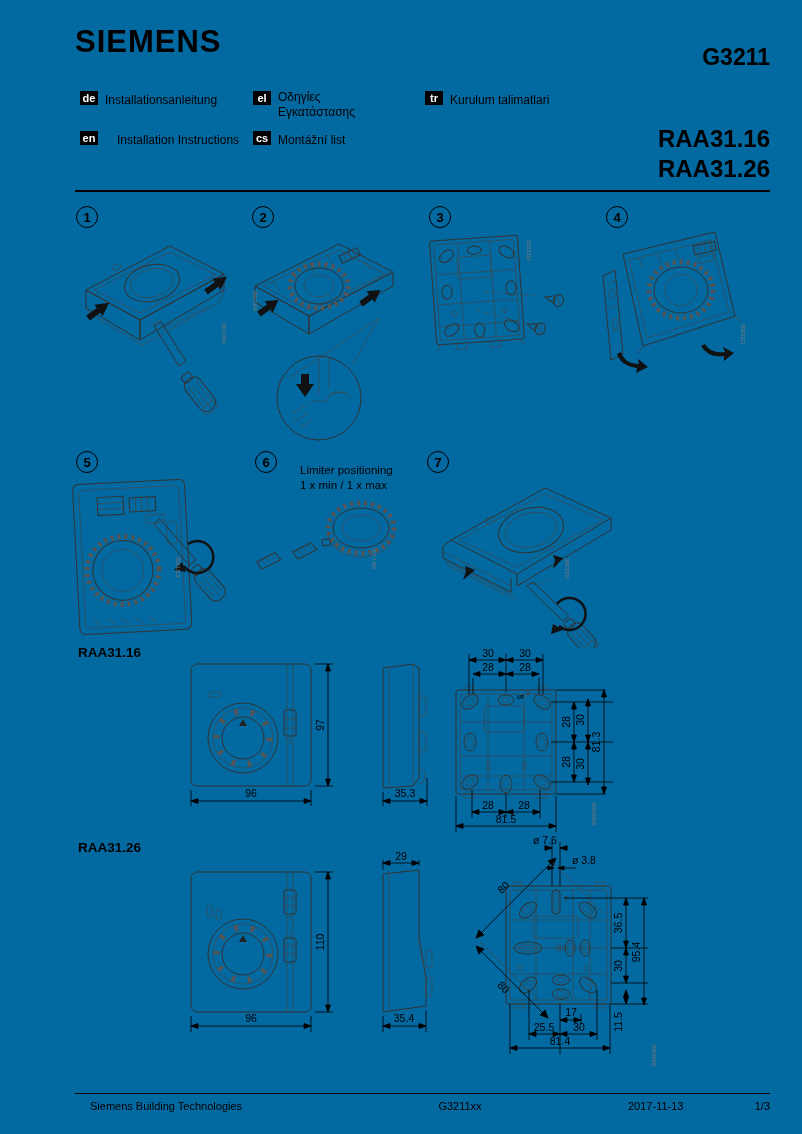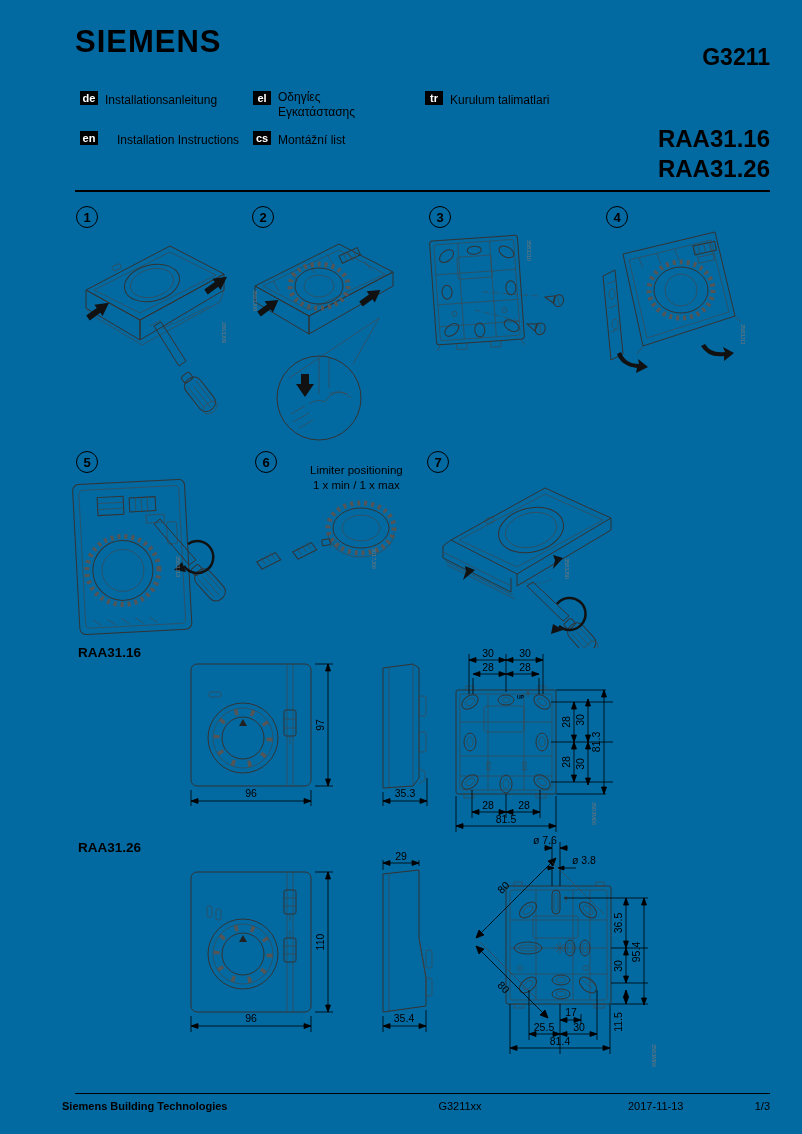--- a/index.html
+++ b/index.html
@@ -56,21 +56,21 @@
   <div class="abs rule" style="left:75px;top:190px;width:695px;height:1.5px;"></div>
 
   <div class="abs stepbadge" style="left:76px;top:206px;">1</div>
   <div class="abs stepbadge" style="left:252px;top:206px;">2</div>
   <div class="abs stepbadge" style="left:429px;top:206px;">3</div>
   <div class="abs stepbadge" style="left:606px;top:206px;">4</div>
   <div class="abs stepbadge" style="left:76px;top:451px;">5</div>
   <div class="abs stepbadge" style="left:255px;top:451px;">6</div>
   <div class="abs stepbadge" style="left:427px;top:451px;">7</div>
 
-  <div class="abs note" style="left:310px;top:463px;text-align:center;">
+  <div class="abs note" style="left:300px;top:463px;">
     <div>Limiter positioning</div>
     <div>1 x min / 1 x max</div>
   </div>
 
   <svg class="abs" style="left:70px;top:226px;" width="170" height="205" viewBox="0 0 170 205">
     <g class="ln">
       <path d="M16,64 L100,20 L154,48 L70,94 Z"></path>
       <path class="thin" d="M24,64 L100,26 L146,49 L70,87 Z"></path>
       <path d="M16,64 L16,82 L70,114 L70,94 Z"></path>
       <path d="M70,94 L154,48 L154,64 L70,114 Z"></path>
@@ -475,18 +475,18 @@
     </g>
     <text class="dimtxt" x="123" y="188" text-anchor="middle">17</text>
     <text class="dimtxt" x="96" y="203" text-anchor="middle">25.5</text>
     <text class="dimtxt" x="131" y="203" text-anchor="middle">30</text>
     <text class="dimtxt" x="112" y="217" text-anchor="middle">81.4</text>
     <text class="figid" transform="translate(204,216) rotate(90)">3583M06</text>
   </svg>
 
 
   <div class="abs rule" style="left:75px;top:1093px;width:695px;height:1px;"></div>
-  <div class="abs footer" style="left:62px;top:1100px;font-weight:bold;">Siemens Building Technologies</div>
+  <div class="abs footer" style="left:90px;top:1100px;">Siemens Building Technologies</div>
   <div class="abs footer" style="left:400px;top:1100px;width:120px;text-align:center;">G3211xx</div>
   <div class="abs footer" style="left:628px;top:1100px;">2017-11-13</div>
   <div class="abs footer" style="right:32px;top:1100px;text-align:center;">1/3</div>
 
 </div>
 
 </body></html>

